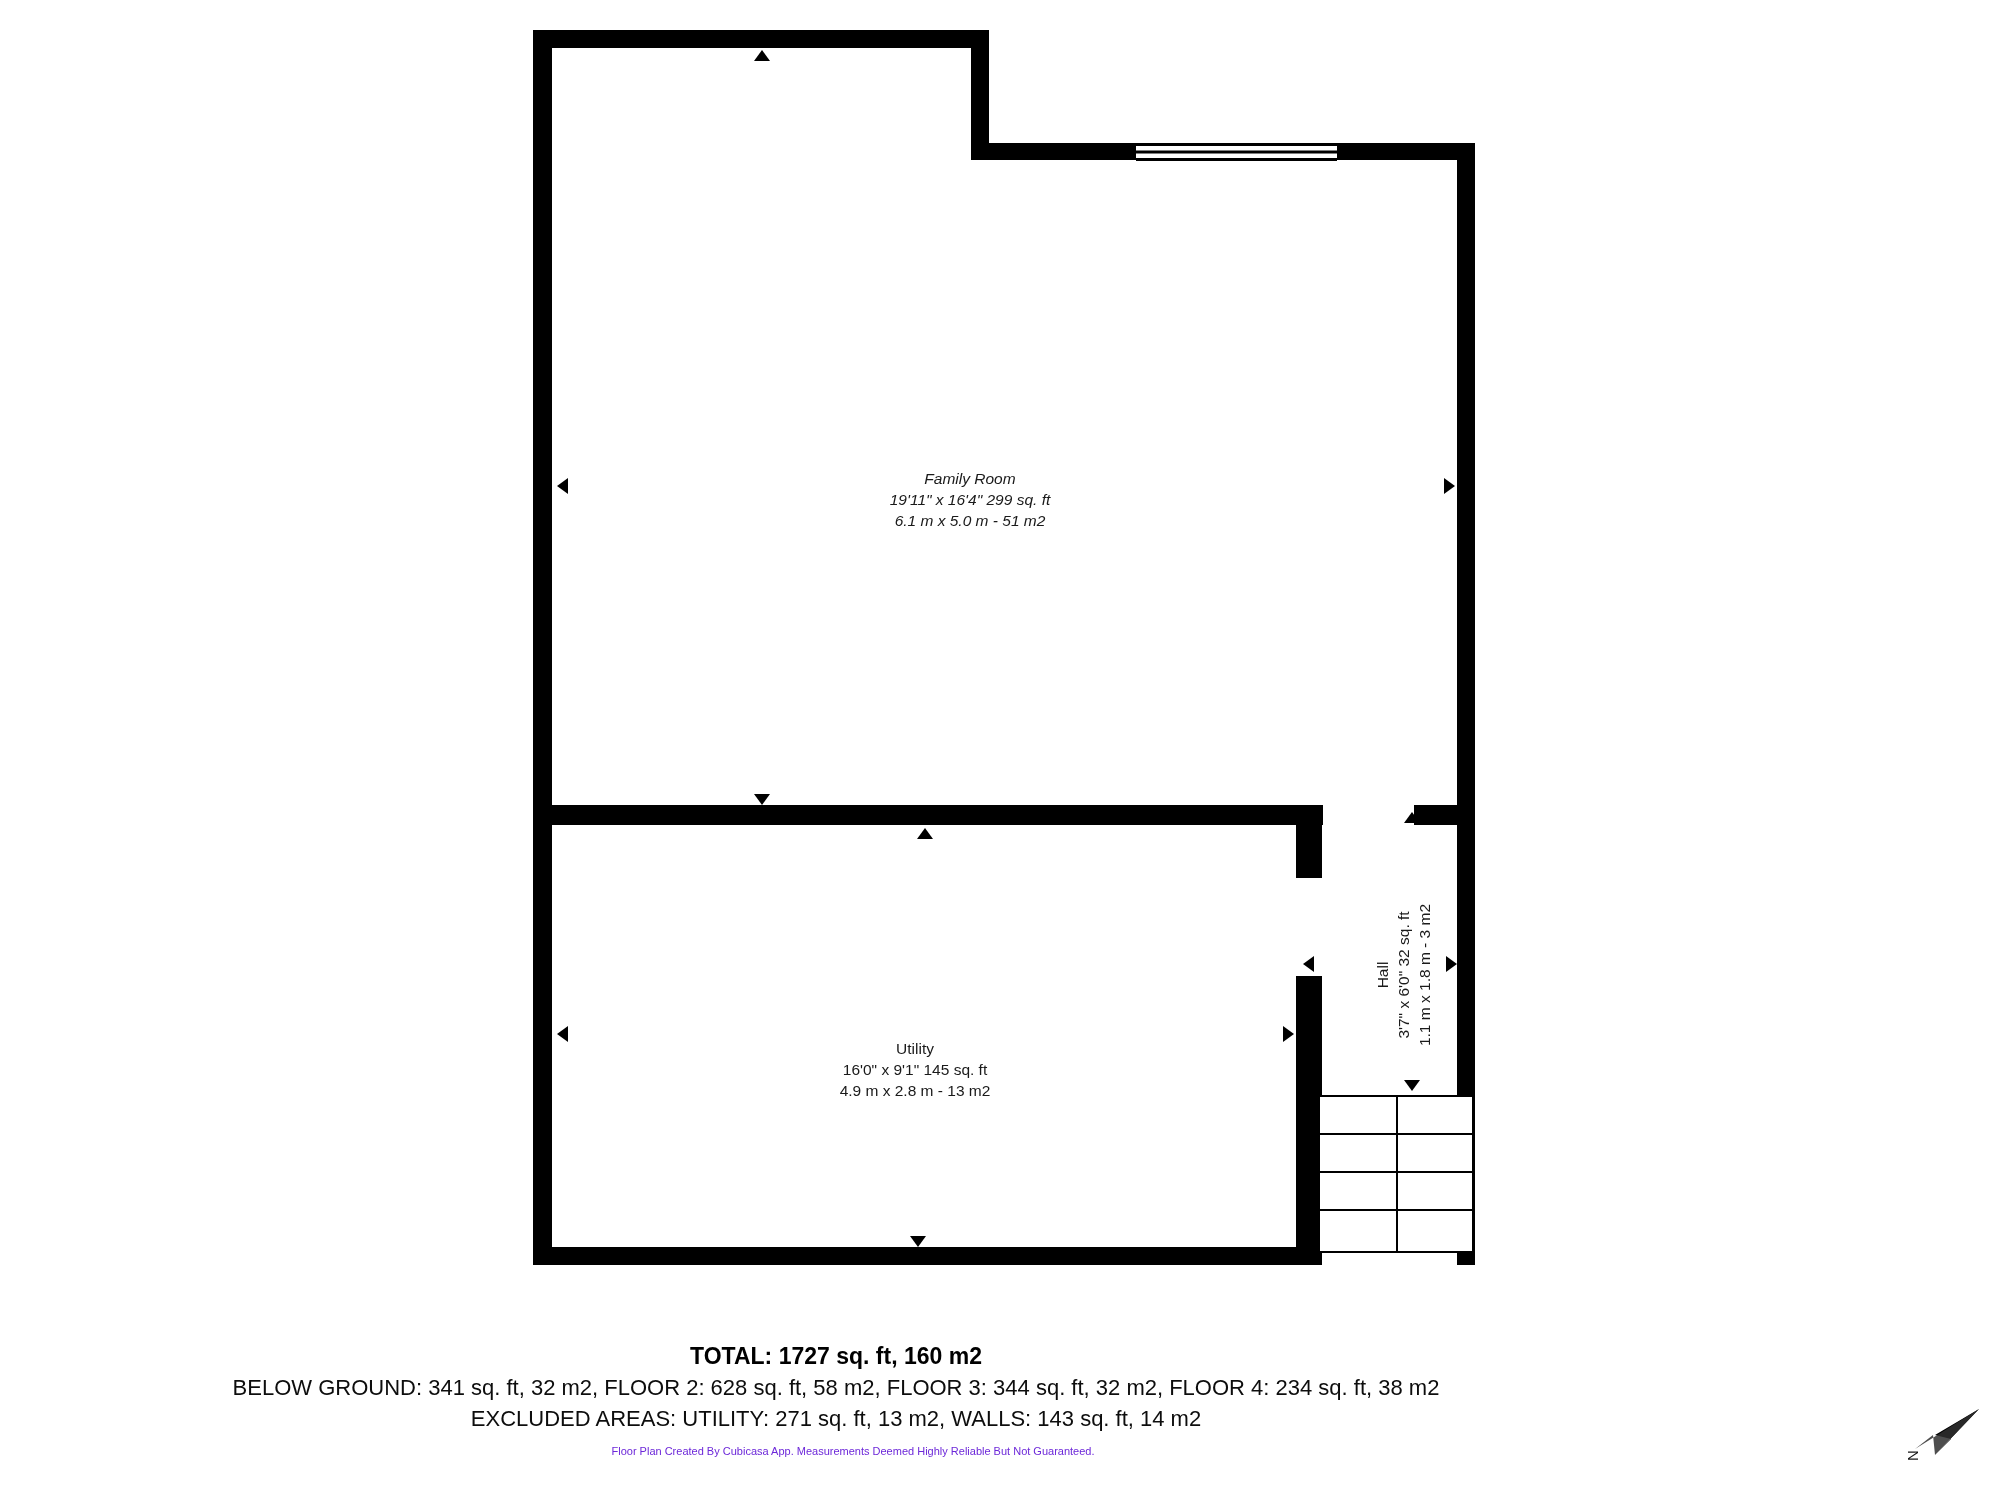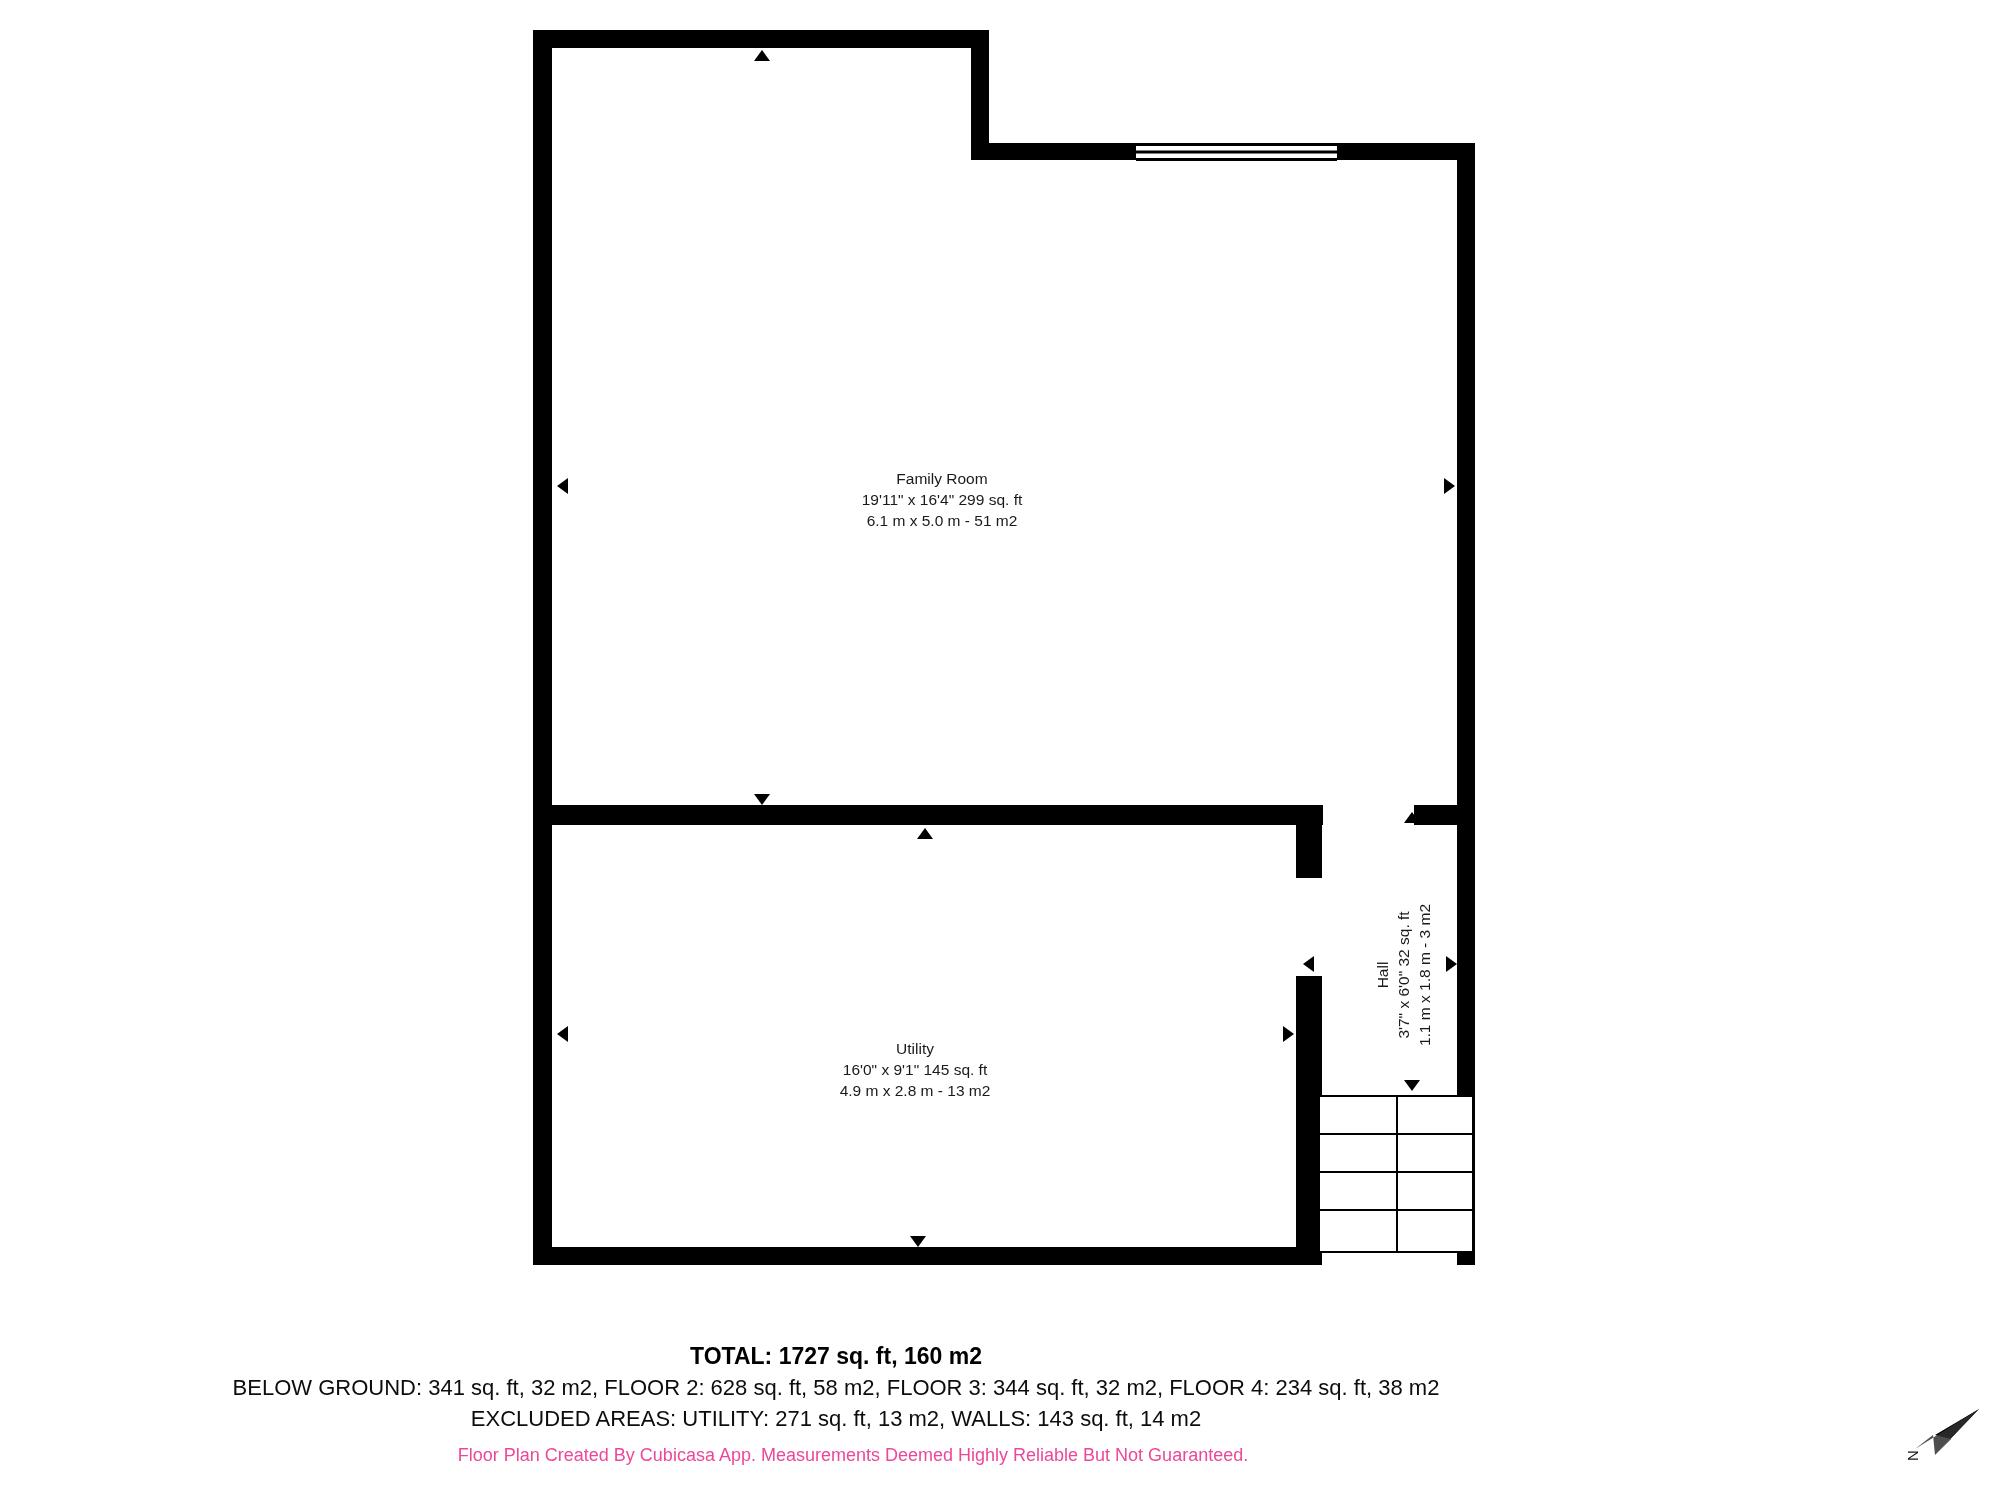--- a/index.html
+++ b/index.html
@@ -143,22 +143,22 @@
     color: #000000;
   }
   #summary .floors,
   #summary .excluded {
     font-size: 22px;
     line-height: 31px;
     color: #0d0d0d;
   }
   #summary .credit {
     margin-top: 11px;
-    font-size: 18px;
-    color: #ec4899;
+    font-size: 11px;
+    color: #6d28d9;
     margin-left: 34px;
   }
 
   
   #north {
     position: absolute;
     left: 1905px;
     top: 1405px;
     width: 80px;
     height: 70px;
@@ -234,21 +234,21 @@
   <div class="arrow down" style="left:910px; top:1236px;"></div>
 
   <div class="arrow up" style="left:1404px; top:812px;"></div>
 
   <div class="arrow left" style="left:1303px; top:956px;"></div>
 
   <div class="arrow right" style="left:1446px; top:956px;"></div>
 
   <div class="arrow down" style="left:1404px; top:1080px;"></div>
 
-  <div class="room-label" style="left:732px; top:468px; width:420px;">
+  <div class="room-label" style="left:760px; top:468px; width:420px;font-style:italic;">
     <span class="rl-name">Family Room</span>
     <span class="rl-imp">19'11" x 16'4" 299 sq. ft</span>
     <span class="rl-met">6.1 m x 5.0 m - 51 m2</span>
   </div>
 
   <div class="room-label" style="left:715px; top:1038px; width:400px;">
     <span class="rl-name">Utility</span>
     <span class="rl-imp">16'0" x 9'1" 145 sq. ft</span>
     <span class="rl-met">4.9 m x 2.8 m - 13 m2</span>
   </div>

